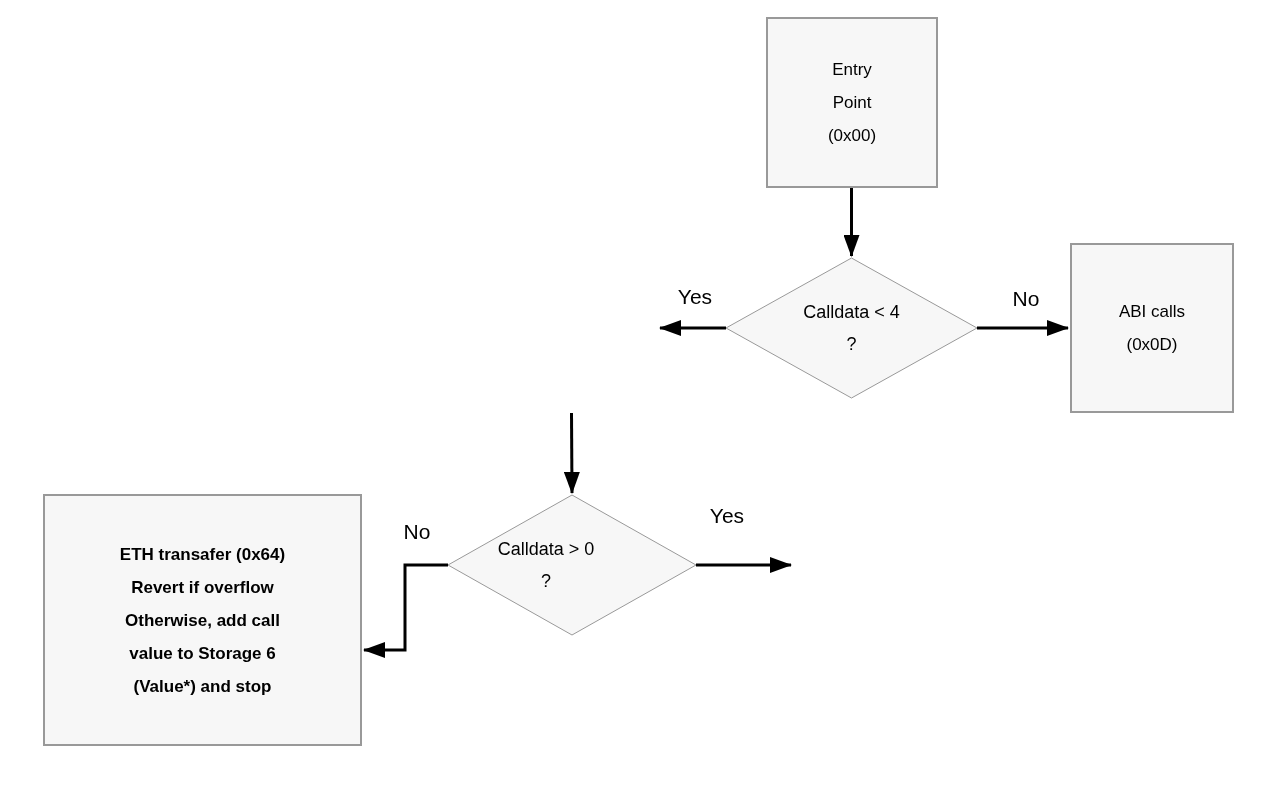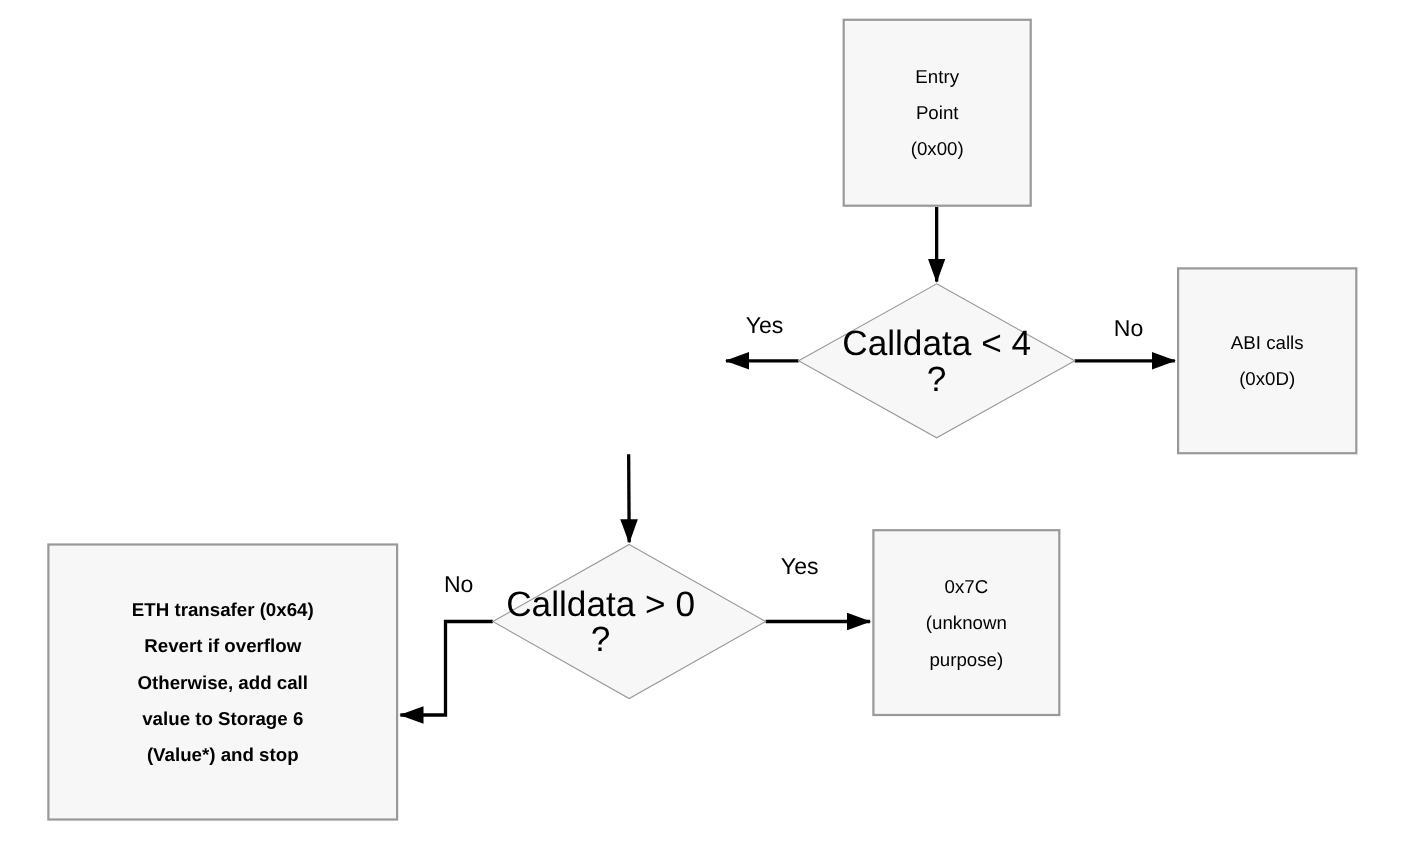--- a/index.html
+++ b/index.html
@@ -51,21 +51,21 @@
     line-height: 33px;
   }
 
   .diamond-label {
     position: absolute;
     display: flex;
     align-items: center;
     justify-content: center;
     text-align: center;
     white-space: pre-line;
-    font-size: 32px;
+    font-size: 18px;
     line-height: 32px;
     pointer-events: none;
   }
 
   .edge-label {
     position: absolute;
     width: 70px;
     text-align: center;
     font-size: 21px;
     line-height: 28px;
@@ -110,23 +110,20 @@
   </svg>
 
   <div class="node-box node-entry">Entry
 Point
 (0x00)</div>
 
 
   <div class="node-box node-abi">ABI calls
 (0x0D)</div>
 
-  <div class="node-box node-unknown">0x7C
-(unknown
-purpose)</div>
 
   <div class="node-box node-eth">ETH transafer (0x64)
 Revert if overflow
 Otherwise, add call
 value to Storage 6
 (Value*) and stop</div>
 
   <div class="diamond-label label-d1">Calldata &lt; 4
 ?</div>
 

